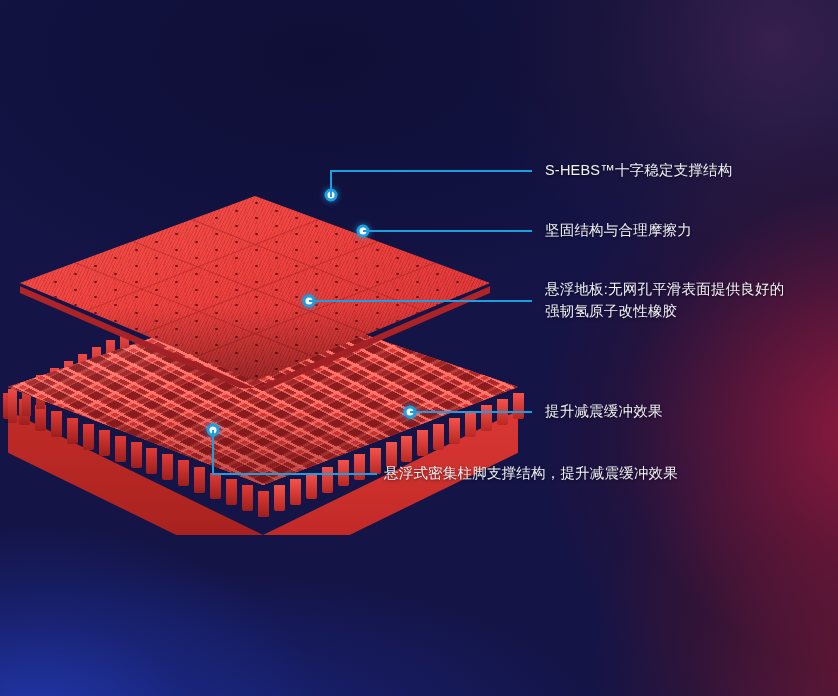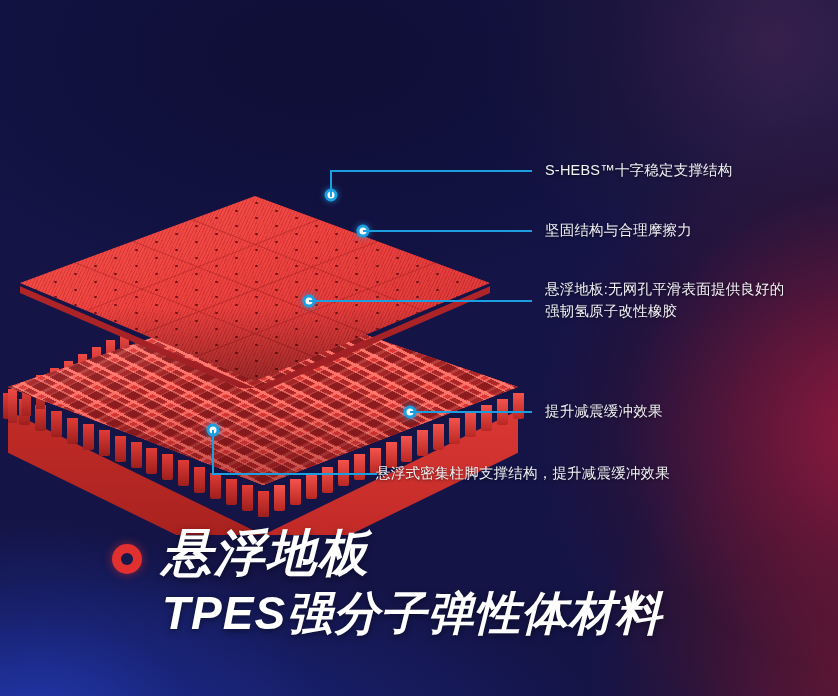--- a/index.html
+++ b/index.html
@@ -430,22 +430,17 @@
   <div class="callout">
     <div class="cdot" style="left:410px;top:412px;"></div>
     <div class="cline h" style="left:410px;top:411px;width:122px;"></div>
     <div class="ctext" style="left:545px;top:400px;">提升减震缓冲效果</div>
   </div>
 
   <div class="callout">
     <div class="cdot" style="left:213px;top:430px;"></div>
     <div class="cline v" style="left:212px;top:430px;height:44px;"></div>
     <div class="cline h" style="left:212px;top:473px;width:165px;"></div>
-    <div class="ctext" style="left:376px;top:462px;">悬浮式密集柱脚支撑结构，提升减震缓冲效果</div>
-  </div>
-
-  <div id="title-block">
-    <div id="bullet"></div>
-    <div class="t-line" id="t1">悬浮地板</div>
-    <div class="t-line" id="t2">TPES强分子弹性体材料</div>
-  </div>
+    <div class="ctext" style="left:384px;top:462px;">悬浮式密集柱脚支撑结构，提升减震缓冲效果</div>
+  </div>
+
 
 </div>
 
 </body></html>

